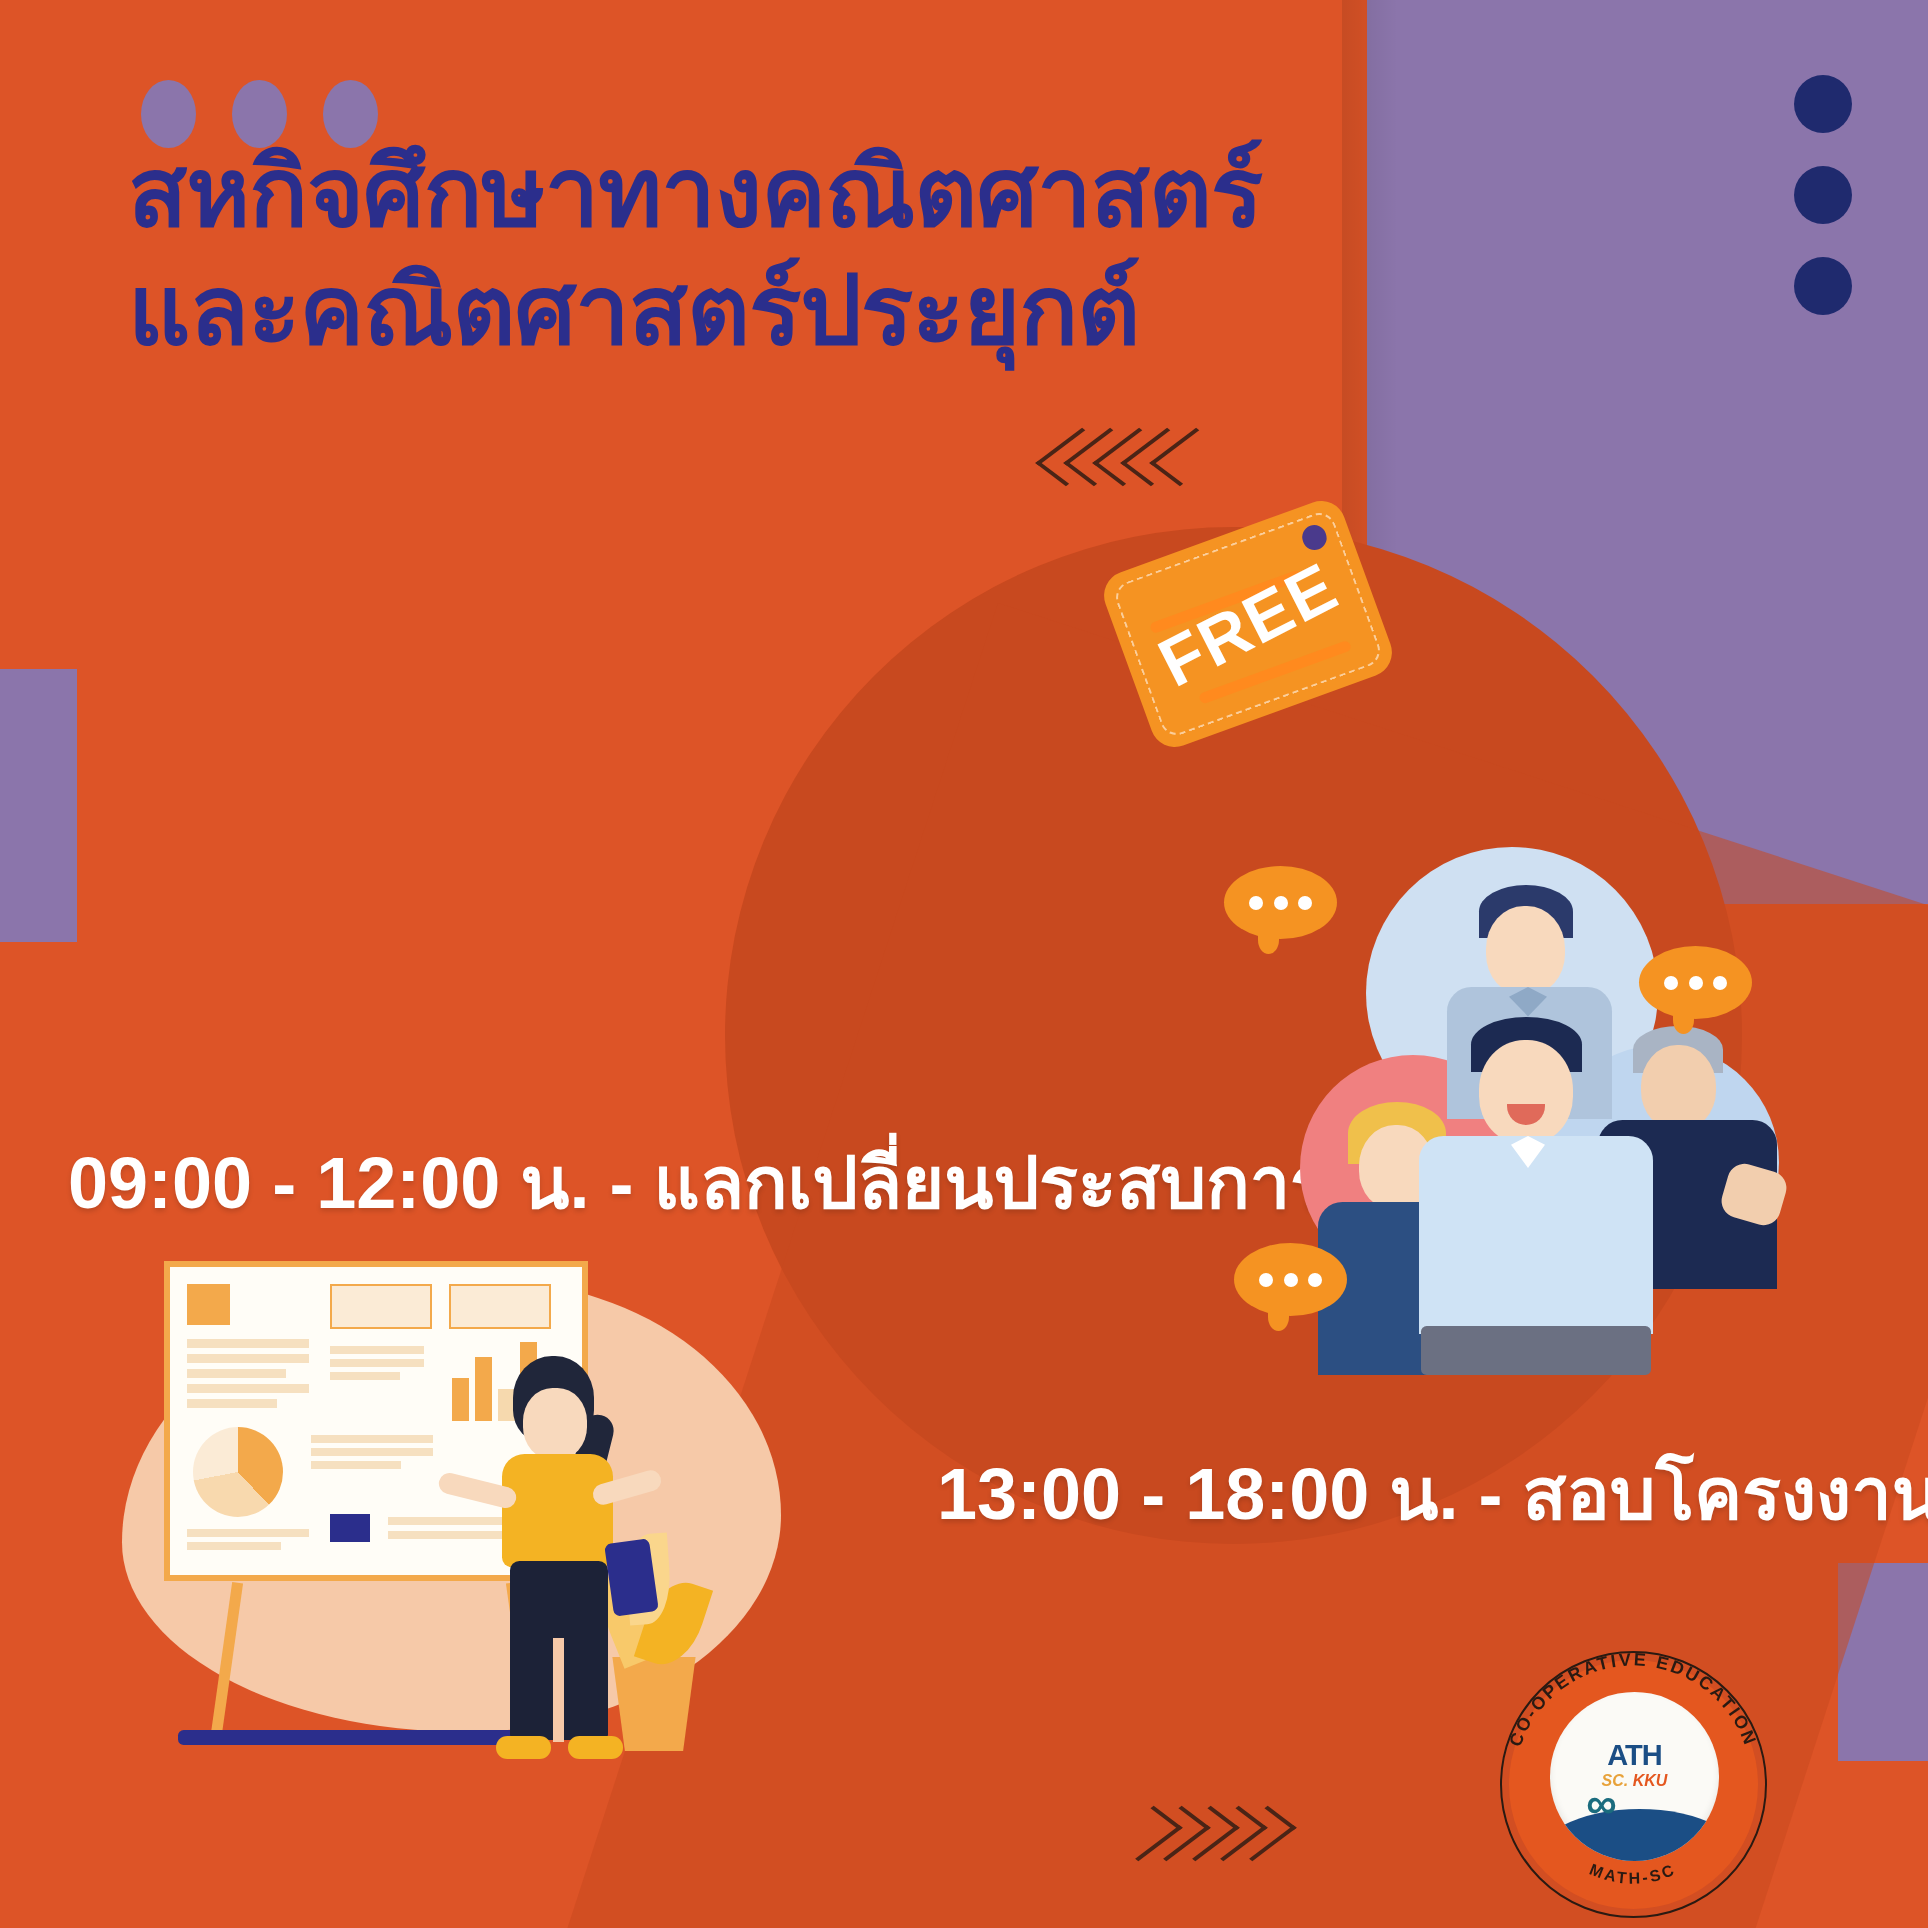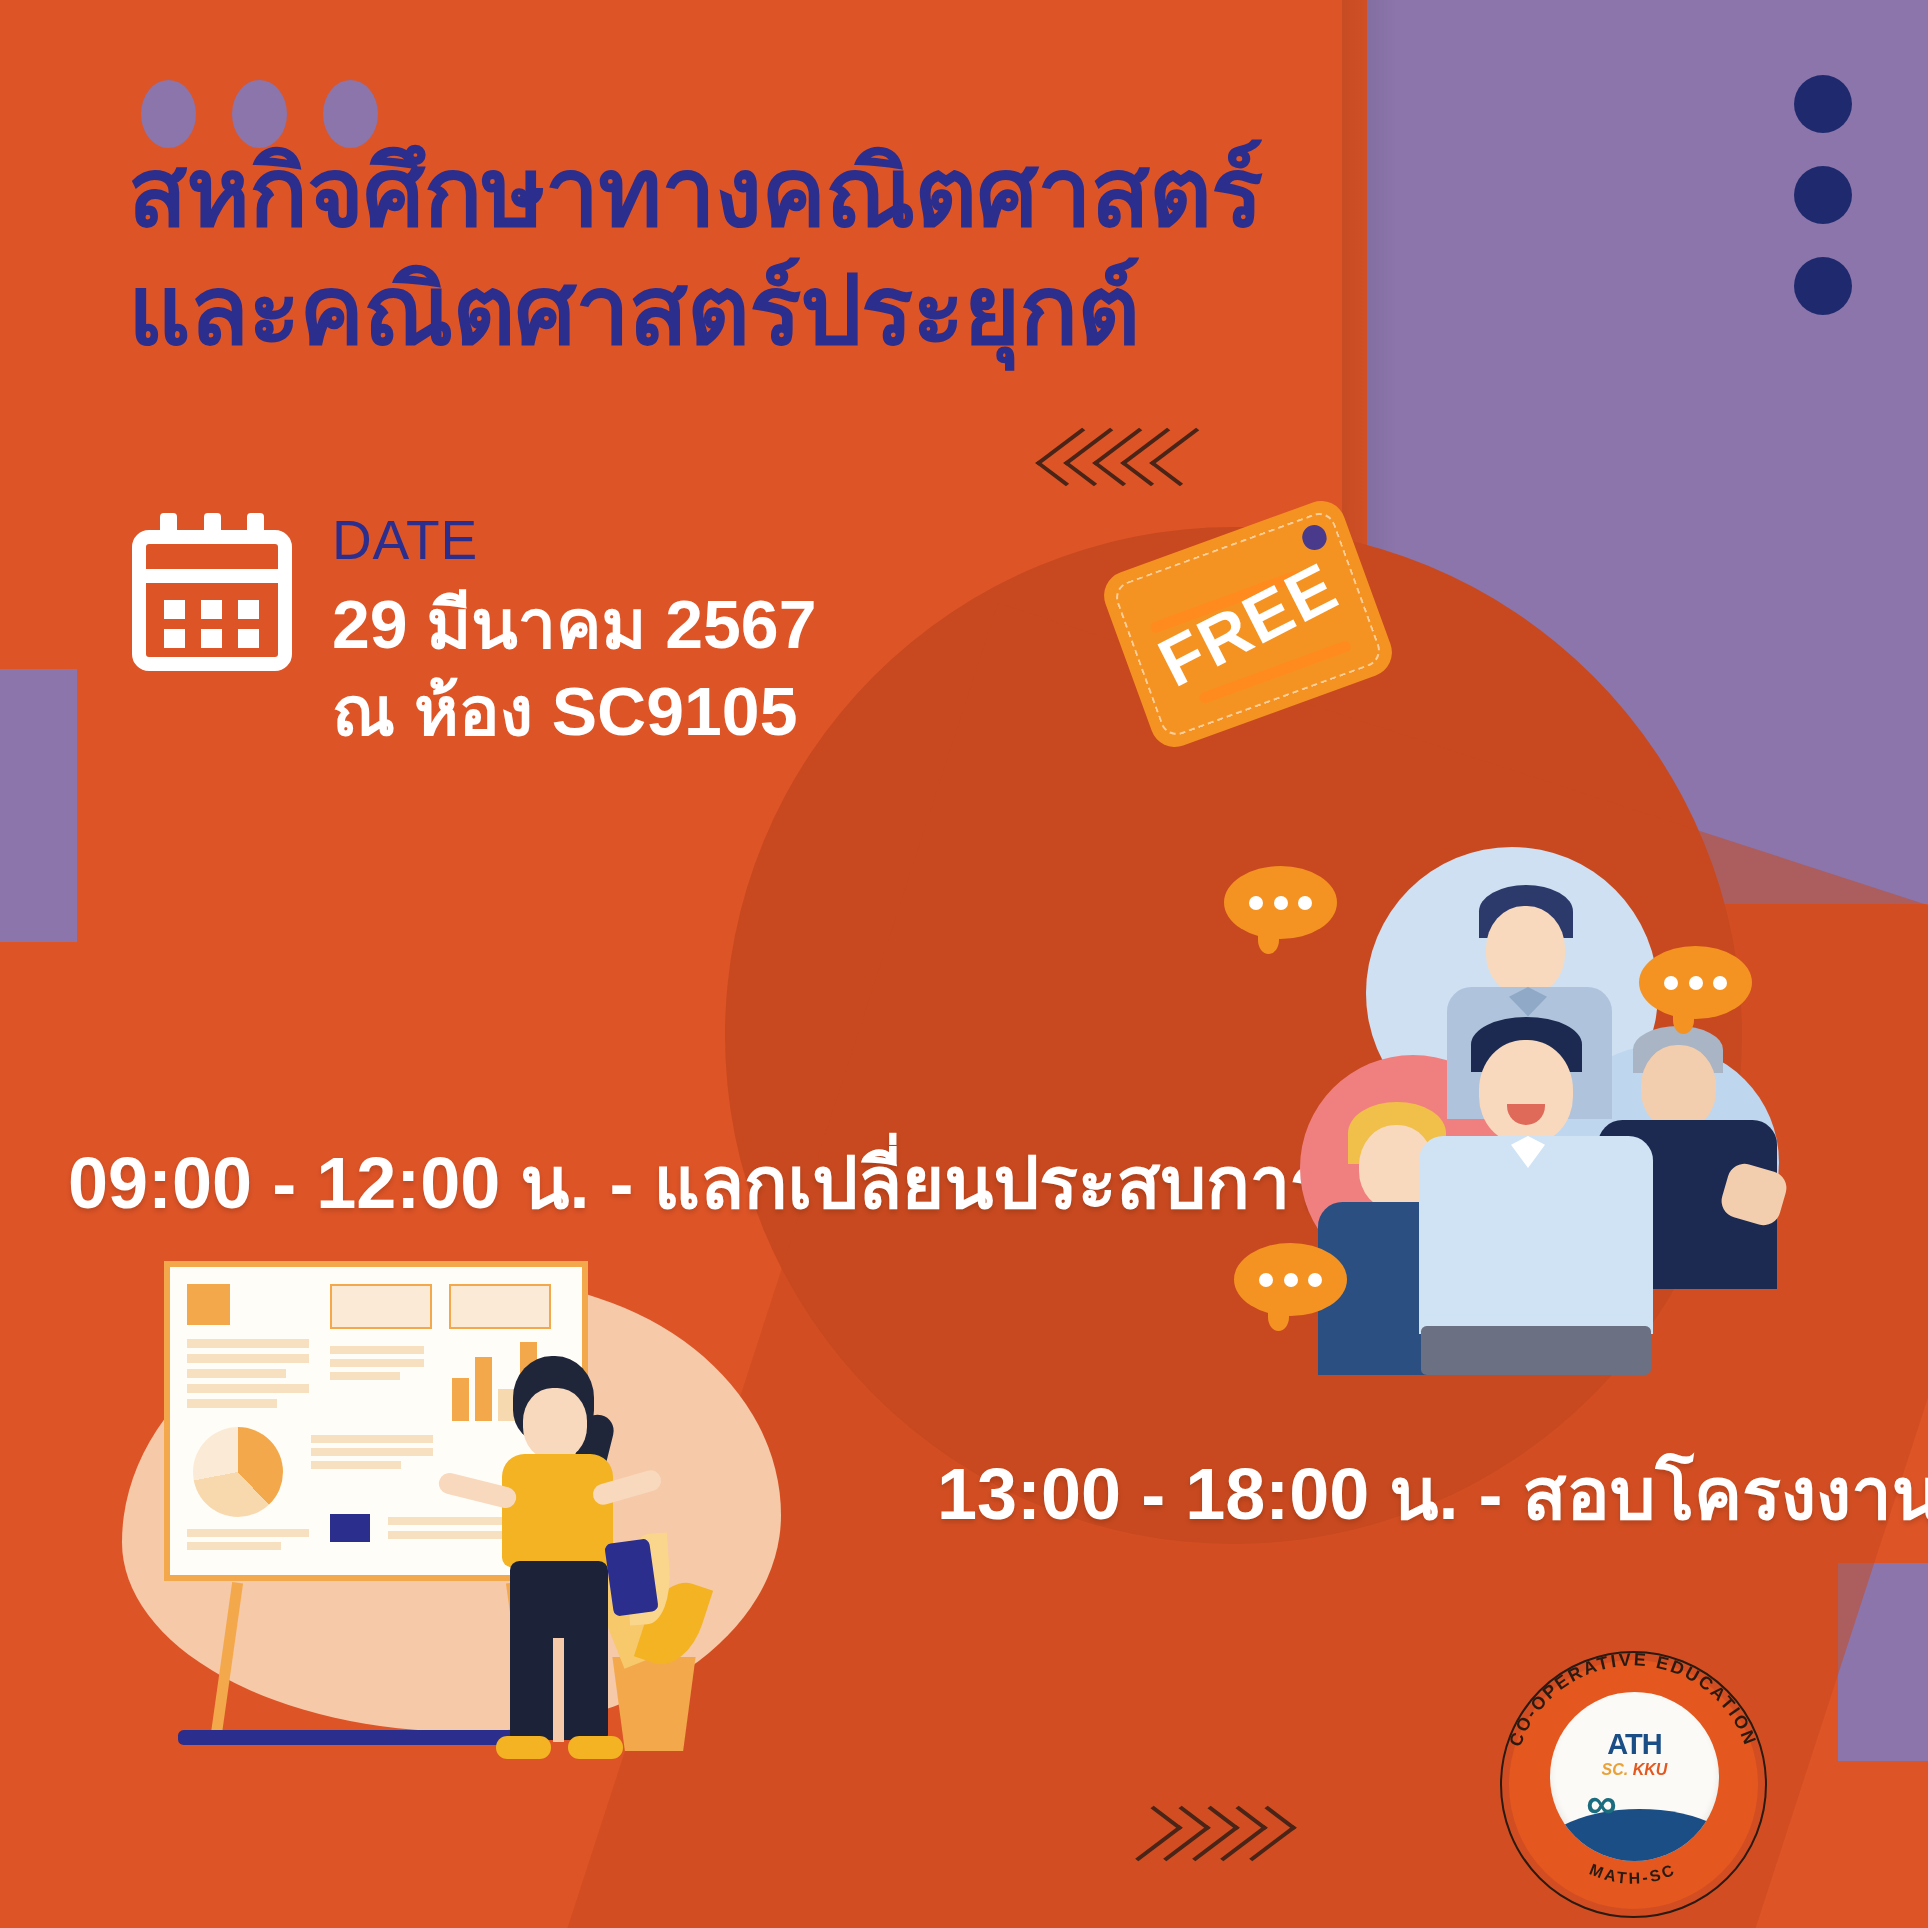--- a/index.html
+++ b/index.html
@@ -257,21 +257,21 @@
   .badge .inner {
     position:absolute; left:58px; top:49px; width:169px; height:169px;
     border-radius:50%; background:#FBFAF6; overflow:hidden;
     box-shadow:inset 0 -3.8px 7.5px rgba(0,0,0,.08);
   }
   .badge .inner .wave {
     position:absolute; left:-19px; bottom:-22.6px; width:217px; height:75px;
     background:#1B4E85; border-radius:60% 60% 0 0 / 90% 90% 0 0;
   }
   .badge .mlogo {
-    position:absolute; left:0; right:0; top:36px; text-align:center;
+    position:absolute; left:0; right:0; top:47px; text-align:center;
   }
   .badge .mlogo .l1 { font-size:29px; font-weight:bold; color:#1B4E85; letter-spacing:-0.9px; }
   .badge .mlogo .l2 { font-size:16px; font-weight:bold; font-style:italic; }
   .badge .mlogo .l2 .sc { color:#E8A23A; }
   .badge .mlogo .l2 .kku { color:#E4571F; }
   .badge .arcbox { position:absolute; inset:0; }
   .badge .arcbox svg { width:282px; height:282px; }
 
   .mathinf { position:absolute; left:36px; top:87px; font-size:43px; font-weight:bold;
      color:#1B6C7E; letter-spacing:-5.6px; }
@@ -313,42 +313,20 @@
       <span></span>
       <span></span>
       <span></span>
   </div>
 
   <div class="title">
     <span class="line1">สหกิจศึกษาทางคณิตศาสตร์</span>
     <span class="line2">และคณิตศาสตร์ประยุกต์</span>
   </div>
 
-  <div class="info-row date-block">
-    <div class="cal">
-      <div class="ring r1"></div>
-        <div class="ring r2"></div>
-        <div class="ring r3"></div>
-      <div class="body"></div>
-      <div class="bar"></div>
-      <div class="grid">
-          <i></i>
-          <i></i>
-          <i></i>
-          <i></i>
-          <i></i>
-          <i></i>
-        </div>
-    </div>
-    <div class="date-text">
-      <div class="label-date">DATE</div>
-      <div class="date-value">29 มีนาคม 2567</div>
-      <div class="room-value">ณ ห้อง SC9105</div>
-    </div>
-  </div>
 
 
   <div class="time1">09:00 - 12:00 น. - แลกเปลี่ยนประสบการณ์</div>
   <div class="time2">13:00 - 18:00 น. - สอบโครงงาน</div>
 
   <div class="freetag">
     <div class="tagbody"></div>
     <div class="stripe s1"></div>
     <div class="stripe s2"></div>
     <div class="hole"></div>

